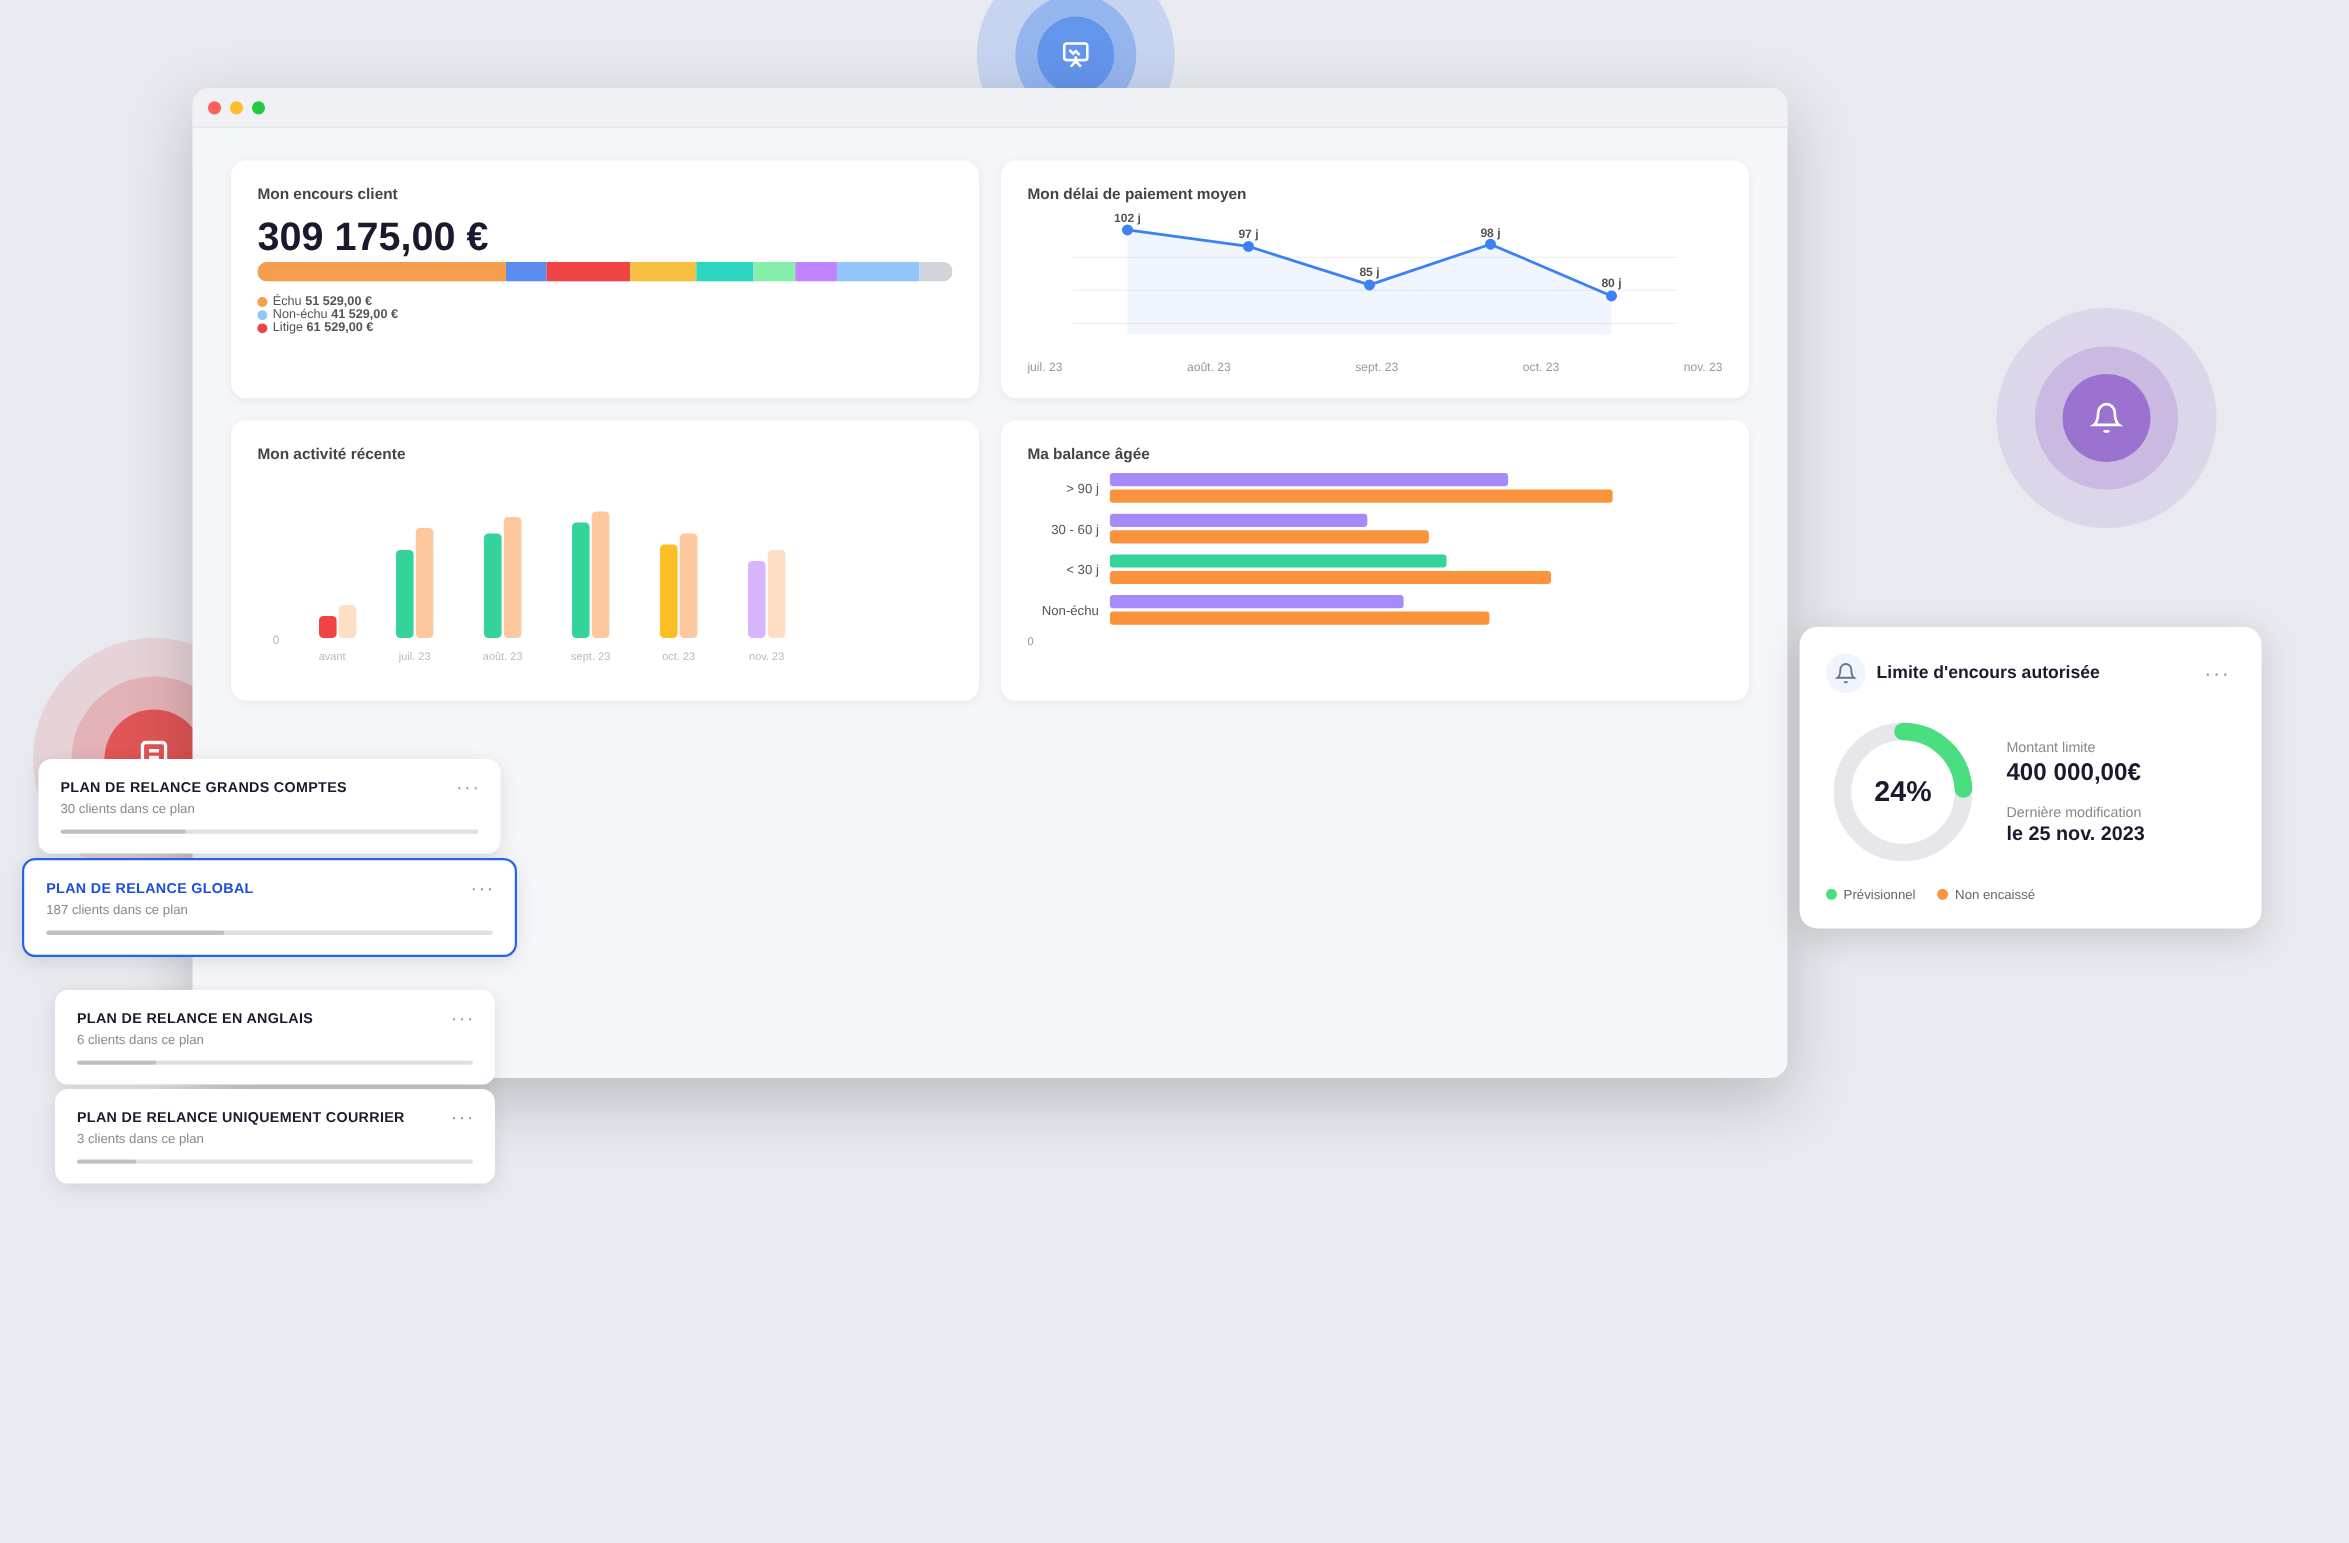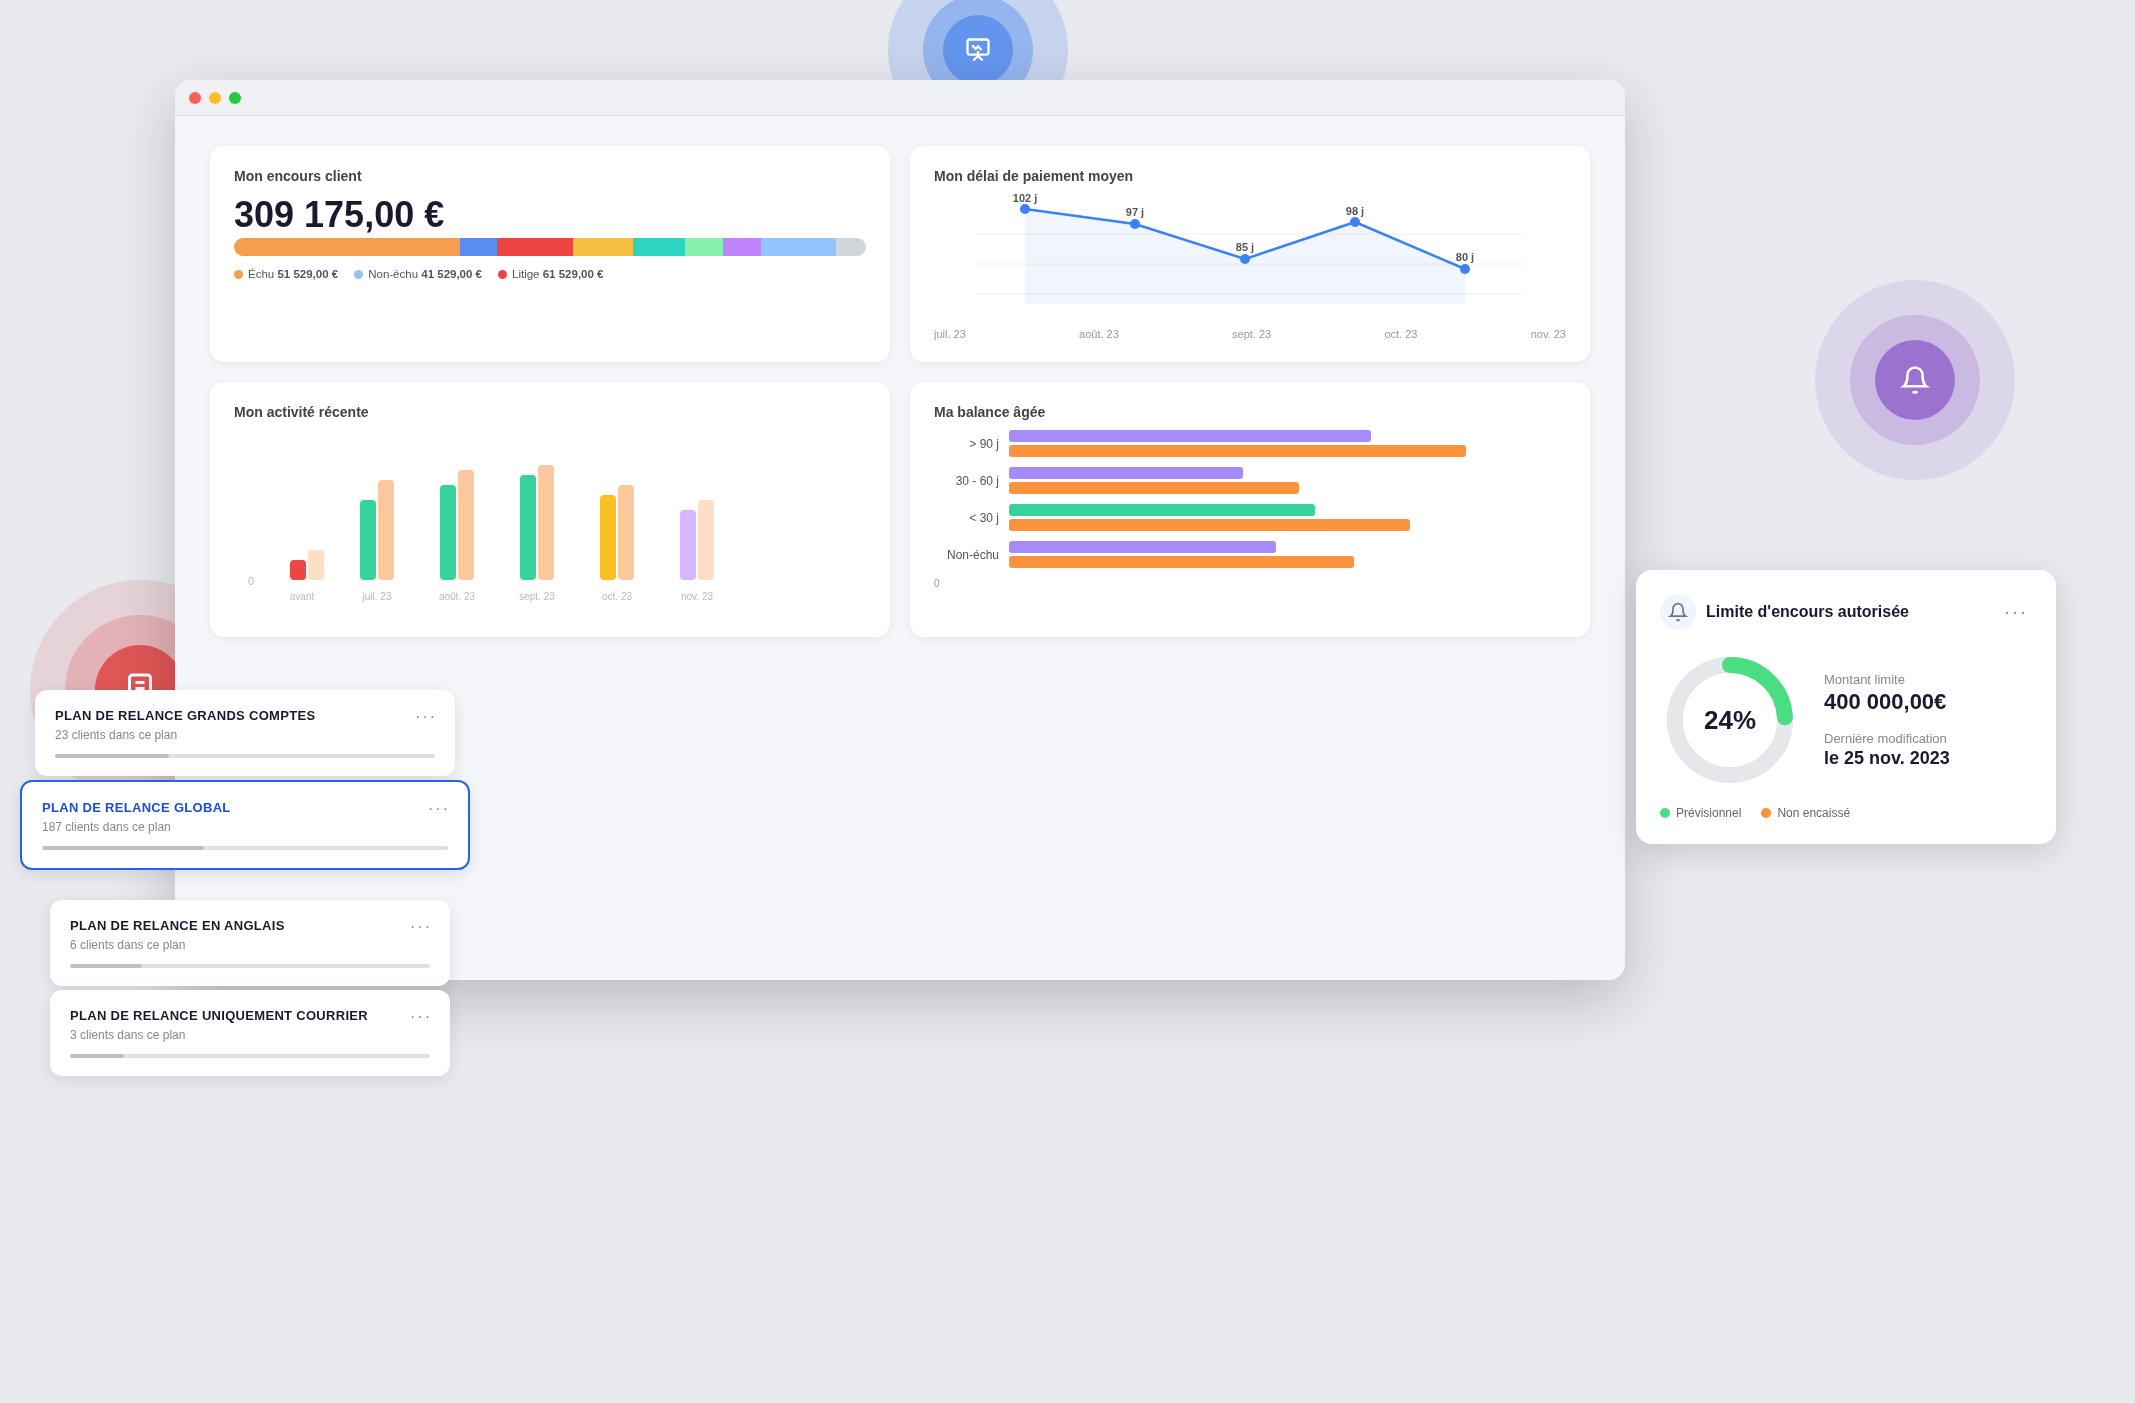--- a/index.html
+++ b/index.html
@@ -231,22 +231,22 @@
     .pb-red { background: #ef4444; flex: 1; }
     .pb-yellow { background: #f6c142; flex: 0.8; }
     .pb-teal { background: #2dd4bf; flex: 0.7; }
     .pb-green { background: #86efac; flex: 0.5; }
     .pb-purple { background: #c084fc; flex: 0.5; }
     .pb-lightblue { background: #93c5fd; flex: 1; }
     .pb-gray { background: #d1d5db; flex: 0.4; }
 
     .legend {
       display: flex;
-      gap: 16px;
       flex-wrap: wrap;
+      flex-direction: column;
     }
     .legend-item {
       display: flex;
       align-items: center;
       gap: 5px;
       font-size: 11.5px;
       color: #555;
     }
     .legend-dot {
       width: 9px;
@@ -655,21 +655,21 @@
           <div class="balance-zero">0</div>
         </div>
       </div>
 
     </div>
   </div>
 </div>
 
 <div class="plan-card" style="left: 35px; top: 690px; width: 420px;">
   <div class="plan-card-title">PLAN DE RELANCE GRANDS COMPTES</div>
-  <div class="plan-card-subtitle">23 clients dans ce plan</div>
+  <div class="plan-card-subtitle">30 clients dans ce plan</div>
   <div class="plan-card-dots">···</div>
   <div class="plan-card-bar">
     <div class="plan-card-bar-fill" style="width:30%"></div>
   </div>
 </div>
 
 <div class="plan-card plan-card-global" style="left: 20px; top: 780px; width: 450px;">
   <div class="plan-card-title">PLAN DE RELANCE GLOBAL</div>
   <div class="plan-card-subtitle">187 clients dans ce plan</div>
   <div class="plan-card-dots">···</div>

